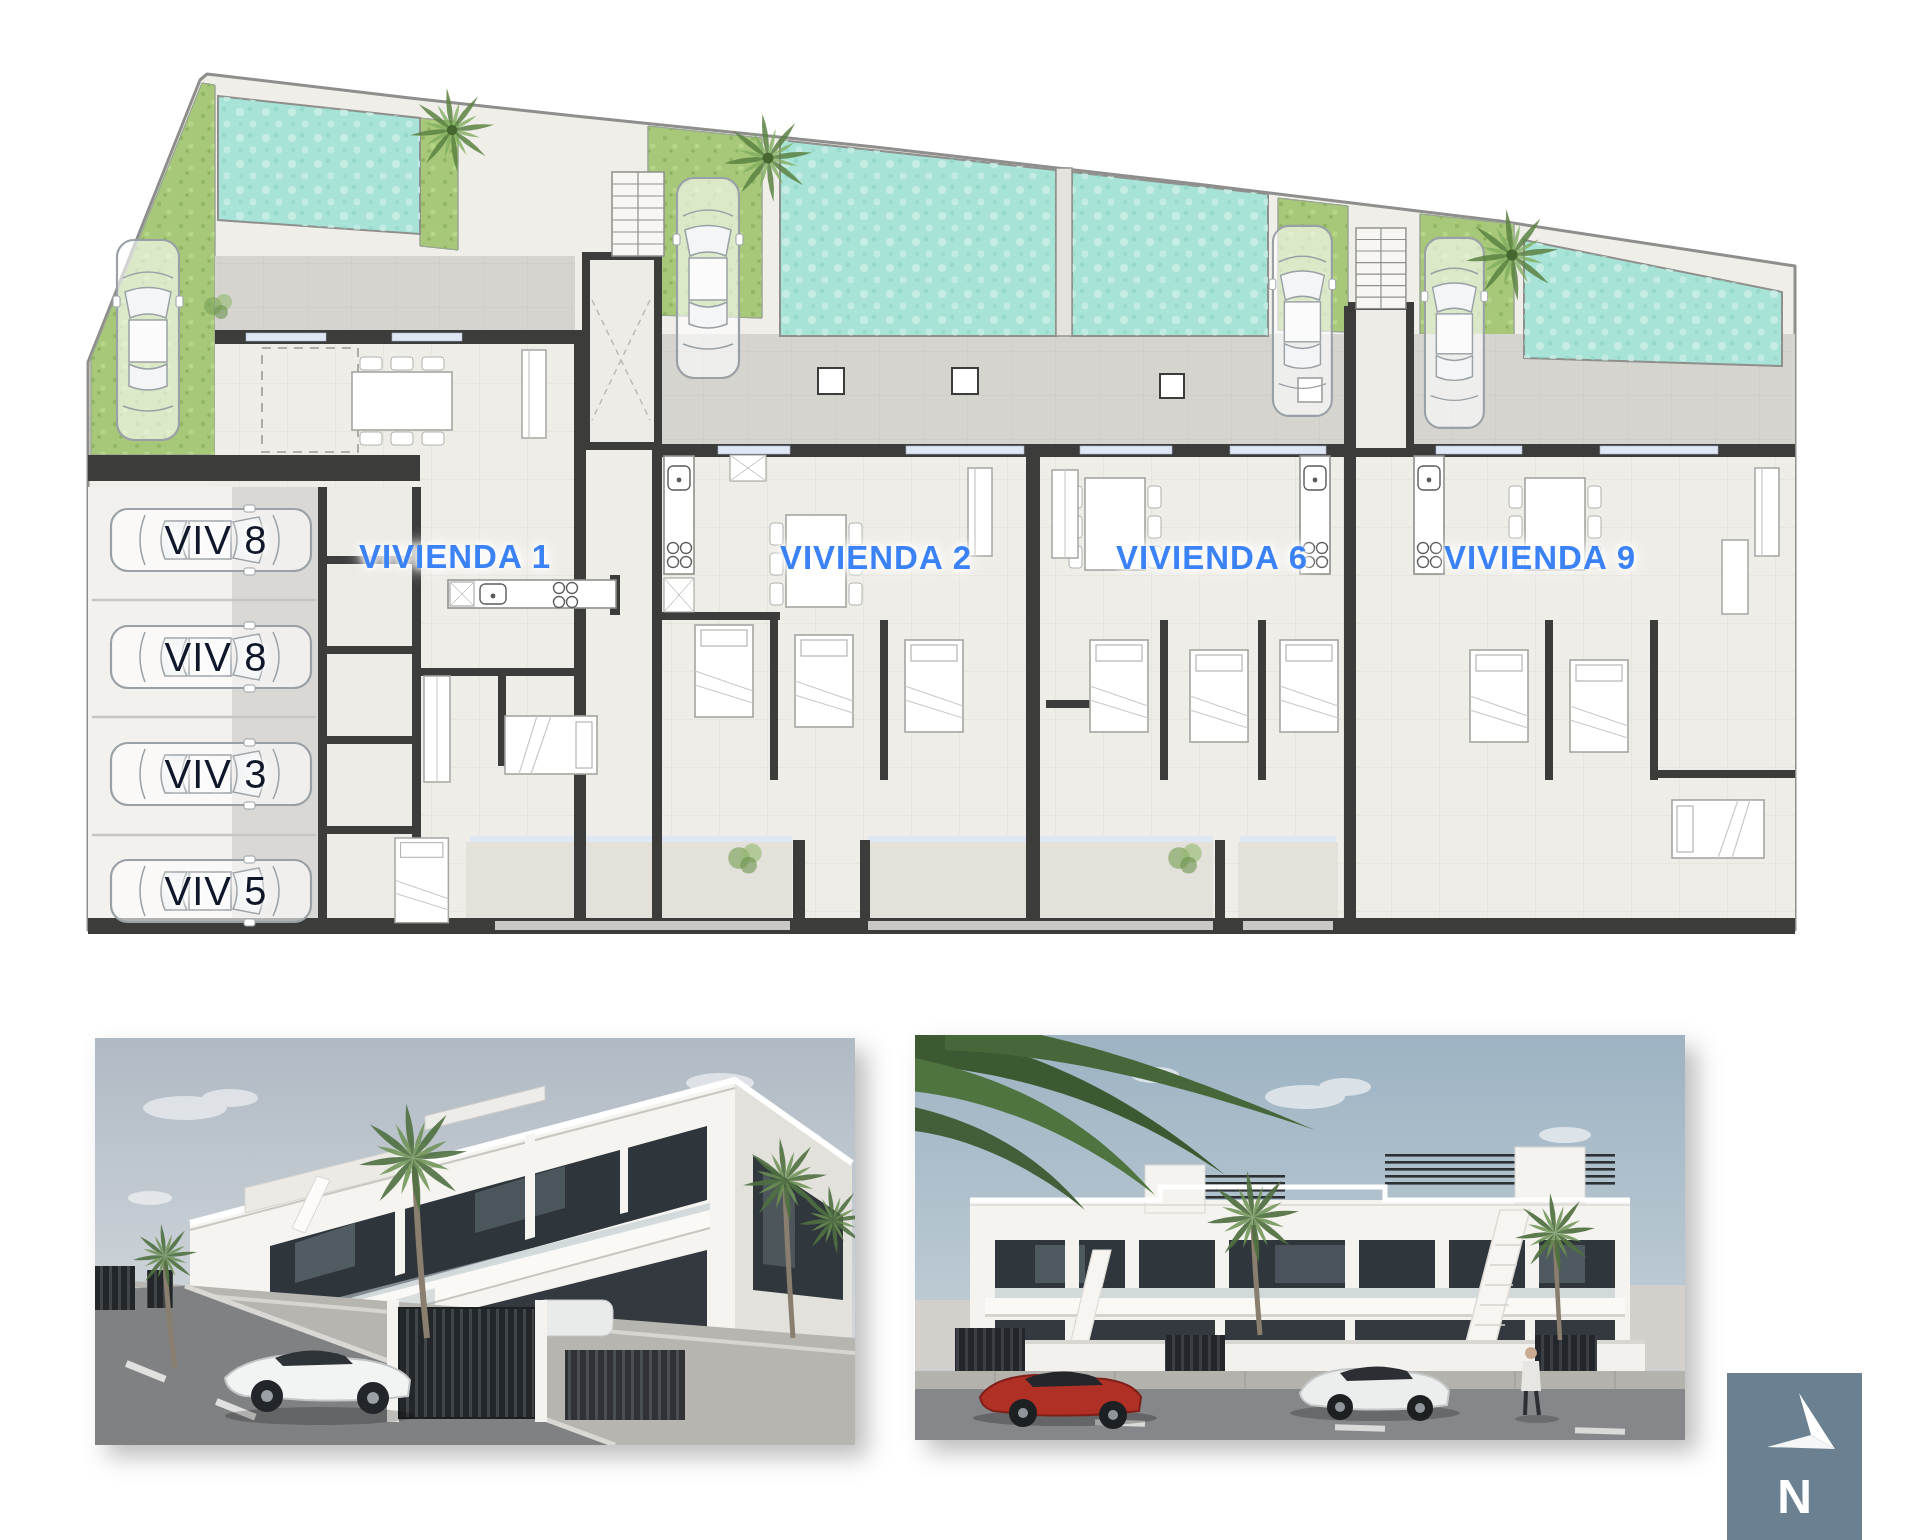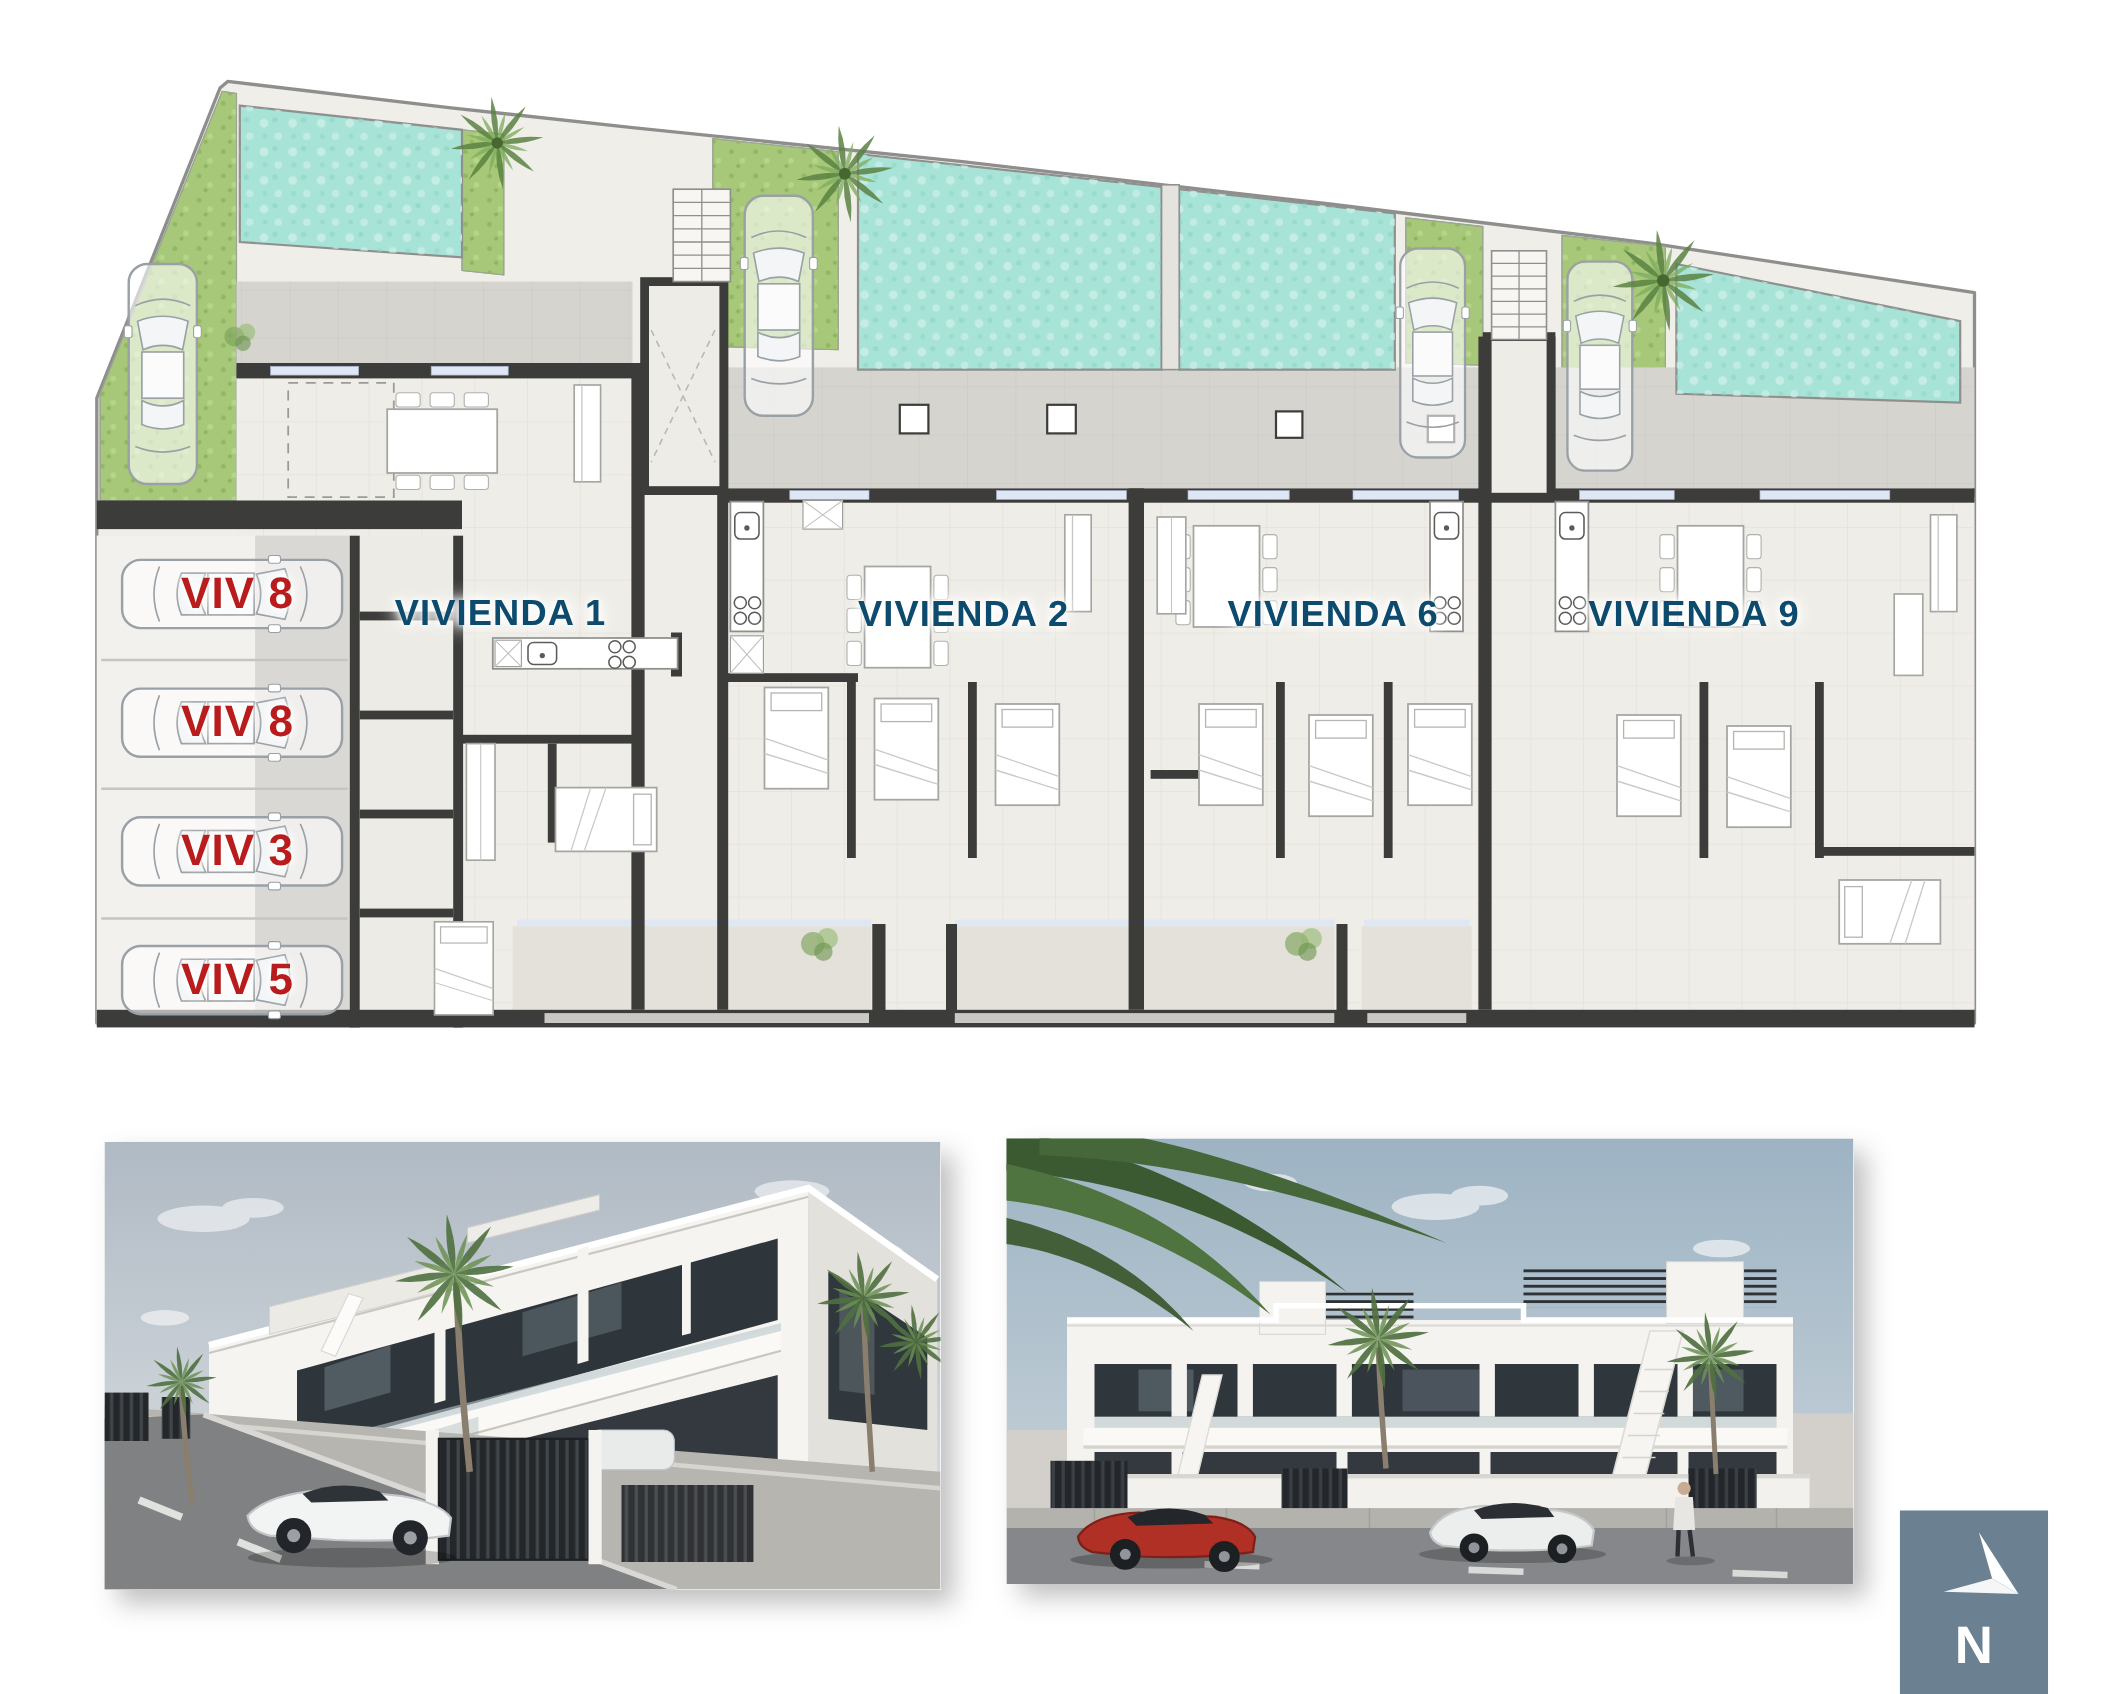--- a/index.html
+++ b/index.html
@@ -1,23 +1,23 @@
 <!DOCTYPE html>
 <html><head>
 <meta charset="utf-8">
 <style>
   html,body{margin:0;padding:0;background:#ffffff;}
   .canvas{position:relative;width:1920px;height:1540px;background:#ffffff;overflow:hidden;
           font-family:"Liberation Sans",sans-serif;}
   .plan-svg{position:absolute;left:0;top:0;}
   .unit-label{position:absolute;transform:translate(-50%,-50%);font-weight:bold;font-size:33px;
-      letter-spacing:1px;color:#0c4a6e;white-space:nowrap;
+      letter-spacing:1px;color:#3b82f6;white-space:nowrap;
       text-shadow:0 0 6px #fff,0 0 10px #fff,0 0 16px #fff,0 0 22px #fff;}
-  .parking-label{position:absolute;transform:translate(-50%,-50%);font-weight:bold;font-size:40px;
-      letter-spacing:1px;color:#b91c1c;white-space:nowrap;
+  .parking-label{position:absolute;transform:translate(-50%,-50%);font-weight:normal;font-size:40px;
+      letter-spacing:1px;color:#0f172a;white-space:nowrap;
       text-shadow:0 0 6px #fff,0 0 10px #fff,0 0 14px #fff;}
   .render{position:absolute;box-shadow:12px 12px 22px rgba(110,110,110,.45);}
   .compass{position:absolute;left:1727px;top:1373px;width:135px;height:167px;}
   .compass svg{display:block;}
   .compass-n{position:absolute;left:0;right:0;top:96px;text-align:center;font-weight:bold;
       font-size:48px;color:#ffffff;}
 </style>
 </head>
 <body>
 

